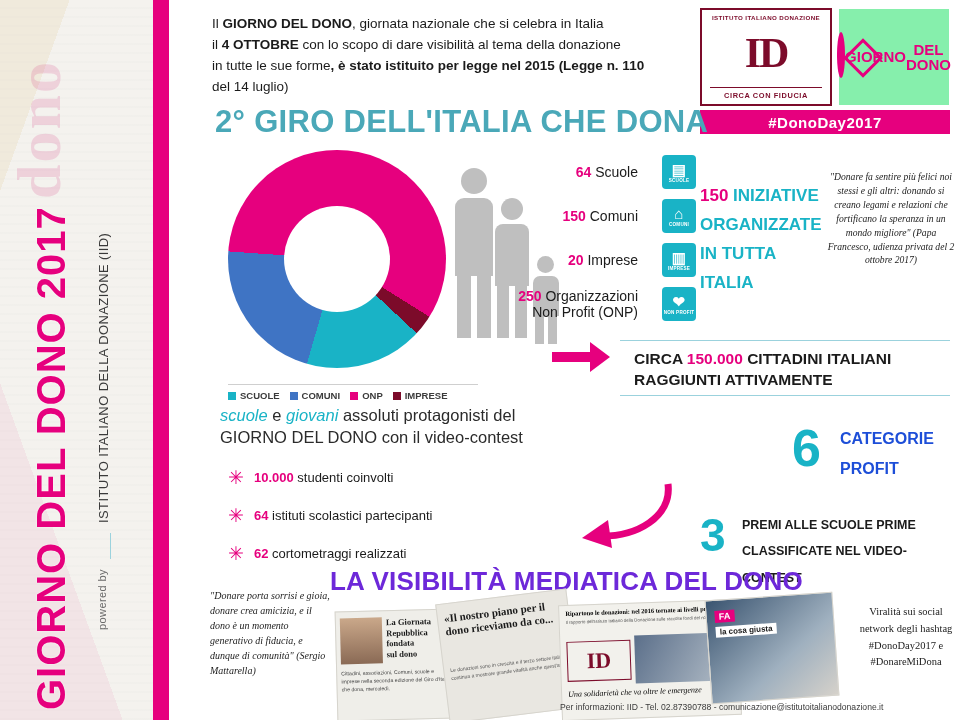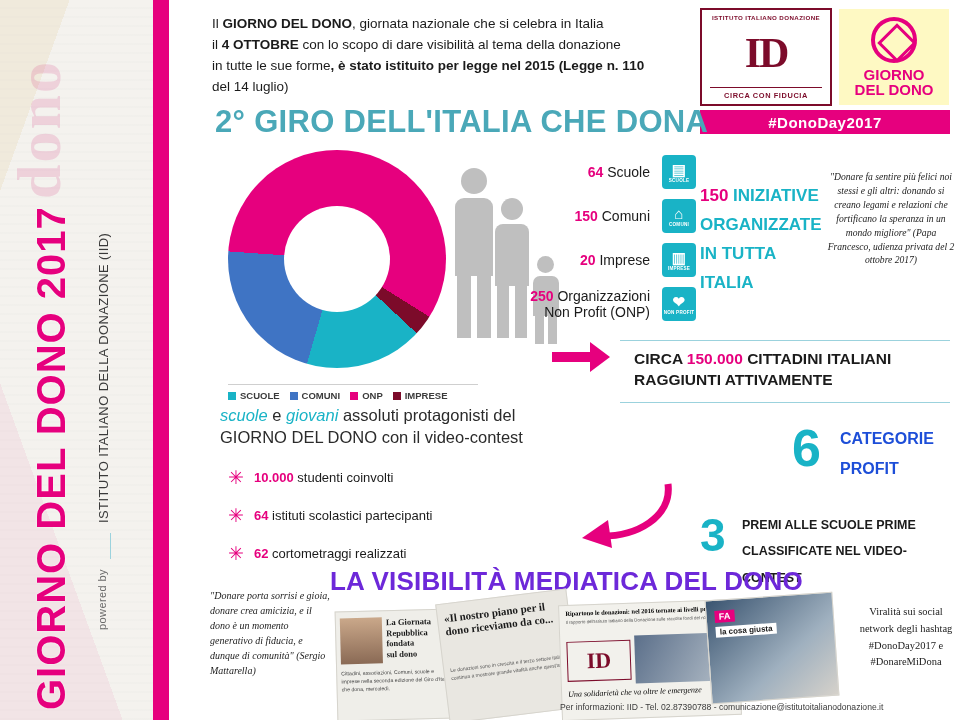--- a/index.html
+++ b/index.html
@@ -77,22 +77,22 @@
   }
   .iid-logo .idmark {
     font-family: "Liberation Serif", serif; font-size: 42px; font-weight: bold;
     color: #7c0b2a; line-height: .95; letter-spacing: -2px;
   }
   .iid-logo .bottom {
     font-size: 7.4px; letter-spacing: .6px; color: #7c0b2a; font-weight: bold;
     border-top: 1px solid #7c0b2a; width: 112px; text-align: center; padding-top: 3px;
   }
   .gdd-logo {
-    width: 112px; height: 98px; background: #fef9c3; border: 1px solid #fff;
-    display: flex; flex-direction: column; align-items: center; justify-content: center;
+    width: 112px; height: 98px; background: #86efac; border: 1px solid #fff;
+    display: flex; align-items: center; justify-content: center;
   }
   .gdd-mark {
     width: 46px; height: 46px; border: 4px solid #e6007e; border-radius: 50%;
     position: relative; margin-bottom: 4px;
   }
   .gdd-mark:before {
     content: ""; position: absolute; left: 8px; top: 8px; width: 22px; height: 22px;
     border: 3px solid #e6007e; transform: rotate(45deg);
   }
   .gdd-text { font-size: 15px; font-weight: bold; color: #e6007e; line-height: 1.02; text-align: center; }
@@ -135,21 +135,21 @@
   .legend .sw { width: 8px; height: 8px; display: inline-block; }
 
   
   .people { position: absolute; left: 455px; top: 160px; width: 110px; height: 190px; }
   .person { position: absolute; background: #bfbfbf; }
   .p-head { border-radius: 50%; }
 
   
   .stats { position: absolute; left: 500px; top: 150px; width: 196px; }
   .stat-row {
-    display: flex; align-items: center; justify-content: flex-end; gap: 12px;
+    display: flex; align-items: center; justify-content: flex-end; gap: 24px;
     height: 44px; font-size: 14px; color: #1b1b1b;
   }
   .stat-row .num { color: #e6007e; font-weight: bold; }
   .stat-row .txt { text-align: right; line-height: 1.15; }
   .badge {
     width: 34px; height: 34px; border-radius: 4px; background: #19b3c6;
     display: flex; flex-direction: column; align-items: center; justify-content: center;
     color: #fff; font-size: 4.6px; font-weight: bold; letter-spacing: .2px; flex: none;
   }
   .badge .gl { font-size: 15px; line-height: 1; margin-bottom: 1px; }
@@ -166,21 +166,21 @@
     position: absolute; left: 826px; top: 170px; width: 130px;
     font-family: "Liberation Serif", serif; font-style: italic;
     font-size: 9.6px; line-height: 1.45; color: #1b1b1b; text-align: center;
   }
 
   
   .arrow-1 { position: absolute; left: 552px; top: 340px; width: 60px; height: 34px; }
   .circa {
     position: absolute; left: 620px; top: 340px; width: 330px;
     border-top: 1px solid #9bd2dd; border-bottom: 1px solid #9bd2dd;
-    padding: 8px 0 11px 14px;
+    padding: 8px 0 4px 14px;
     font-size: 15.5px; font-weight: bold; color: #1b1b1b; line-height: 1.35;
   }
   .circa .n { color: #e6007e; }
 
   
   .scuole-head {
     position: absolute; left: 220px; top: 404px; width: 420px;
     font-size: 16.5px; color: #2b2b2b; line-height: 1.35;
   }
   .scuole-head .it { font-style: italic; color: #19b3c6; }

